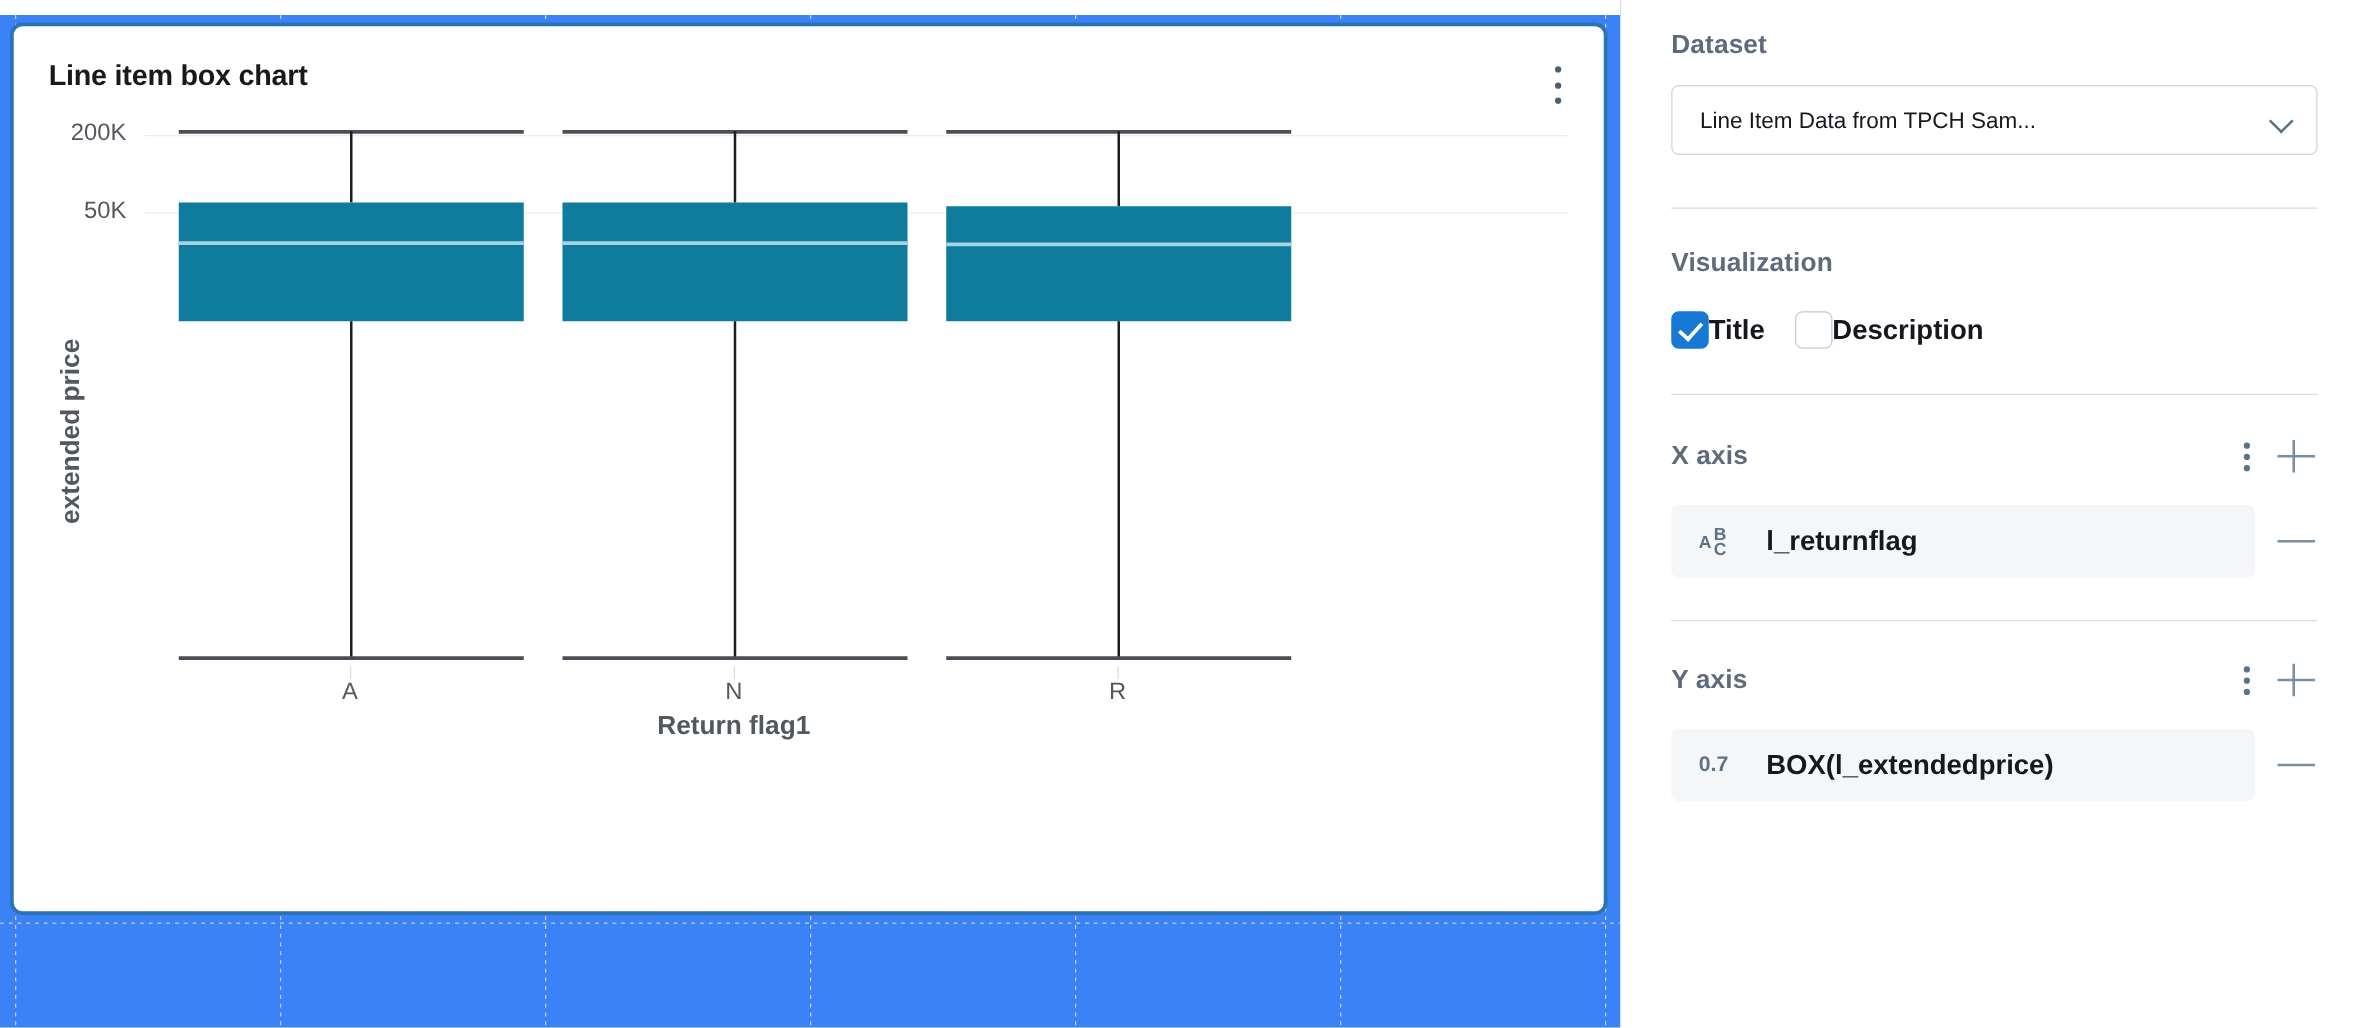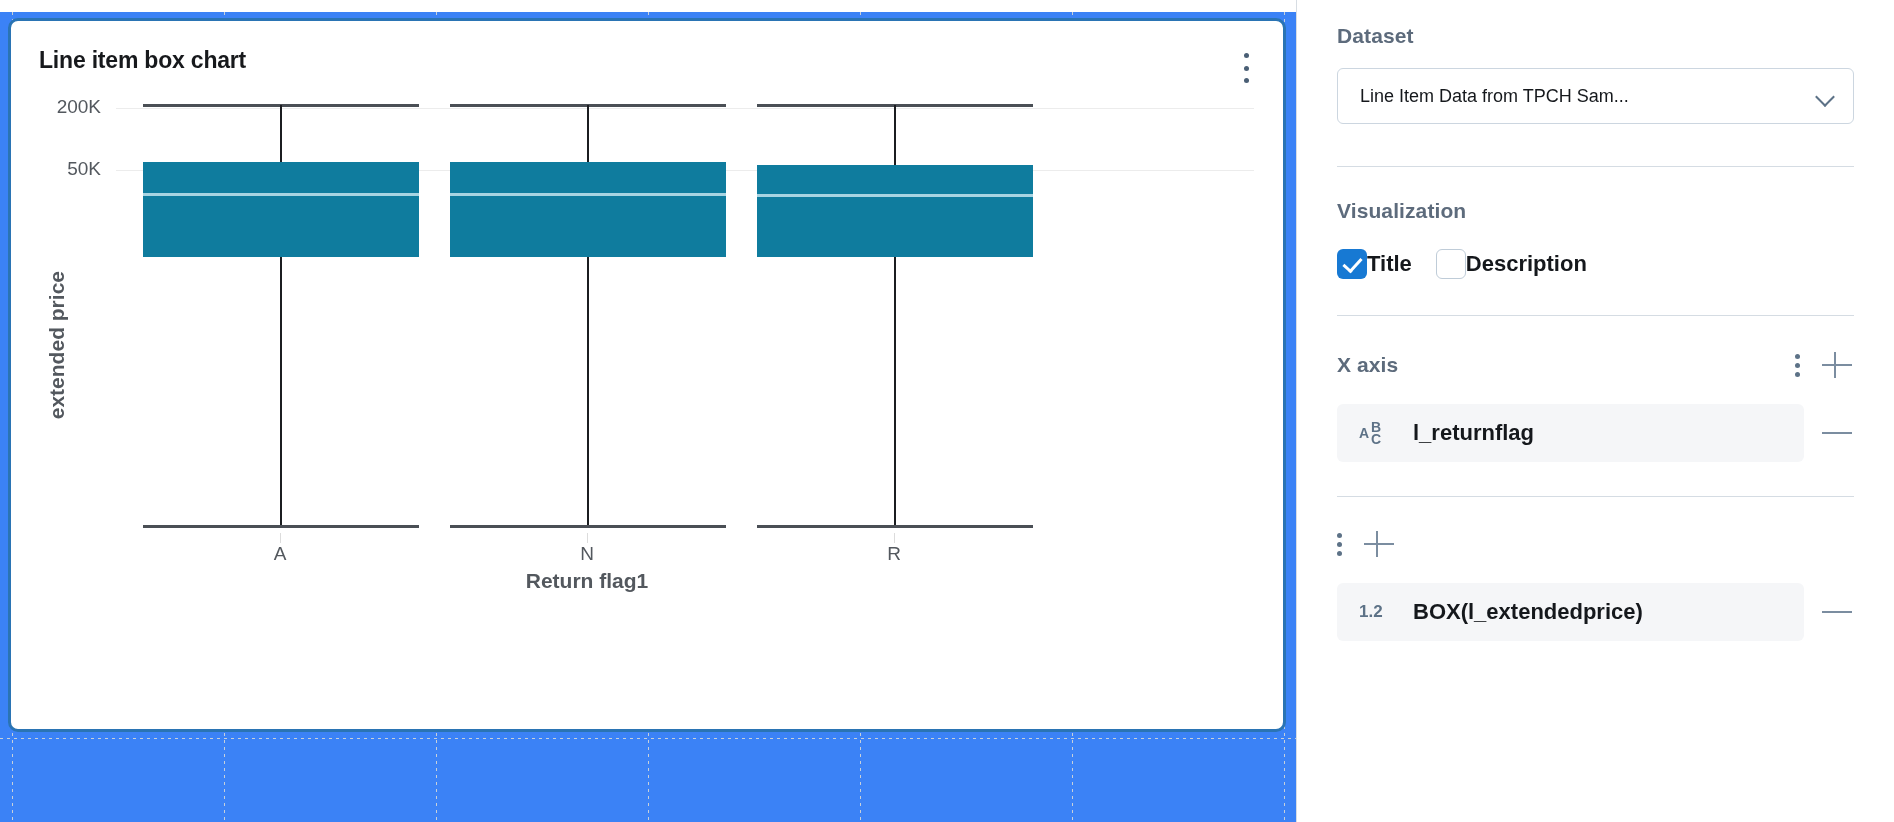--- a/index.html
+++ b/index.html
@@ -141,21 +141,21 @@
   .cb.off { background: #fff; border: 1.6px solid #bfccd8; }
   .cb.on::after {
     content: ""; position: absolute;
     left: 10px; top: 5px; width: 8px; height: 15px;
     border-right: 3px solid #fff; border-bottom: 3px solid #fff;
     transform: rotate(42deg);
   }
   .cb-label { font-size: 22px; font-weight: bold; color: #15181c; }
 
   .axis-head {
-    display: flex; align-items: center;
+    display: flex; align-items: center; justify-content: center;
   }
   .axis-head .t { flex: 1; }
   .icon-btn { width: 34px; height: 34px; position: relative; cursor: pointer; }
   .kebab-sm { display: flex; flex-direction: column; align-items: center; justify-content: center; gap: 4px; height: 34px; }
   .kebab-sm i { width: 5px; height: 5px; border-radius: 50%; background: #5d7287; display: block; }
   .plus::before, .plus::after {
     content: ""; position: absolute; background: #7b8da0;
   }
   .plus::before { left: 2px; top: 16px; width: 30px; height: 2.4px; }
   .plus::after { left: 13.8px; top: 4px; width: 2.4px; height: 26px; }
@@ -289,30 +289,31 @@
             <span class="c">C</span>
         </span>
         <span class="fname">l_returnflag</span>
       </span>
       <span class="minus"></span>
     </div>
 
     <div class="divider" style="margin-top:34px;"></div>
 
     <div class="axis-head" style="margin-top:30px;">
+      <span class="t sec-label">Y axis</span>
       <span class="kebab-sm">
           <i></i>
           <i></i>
           <i></i>
         </span>
       <span class="icon-btn plus" style="margin-left:20px;"></span>
     </div>
 
     <div class="field-row" style="margin-top:22px;">
       <span class="field-chip">
-        <span class="type-num">1.2</span>
+        <span class="type-num">0.7</span>
         <span class="fname">BOX(l_extendedprice)</span>
       </span>
       <span class="minus"></span>
     </div>
 
   </div>
 </div>
 
 </body></html>

